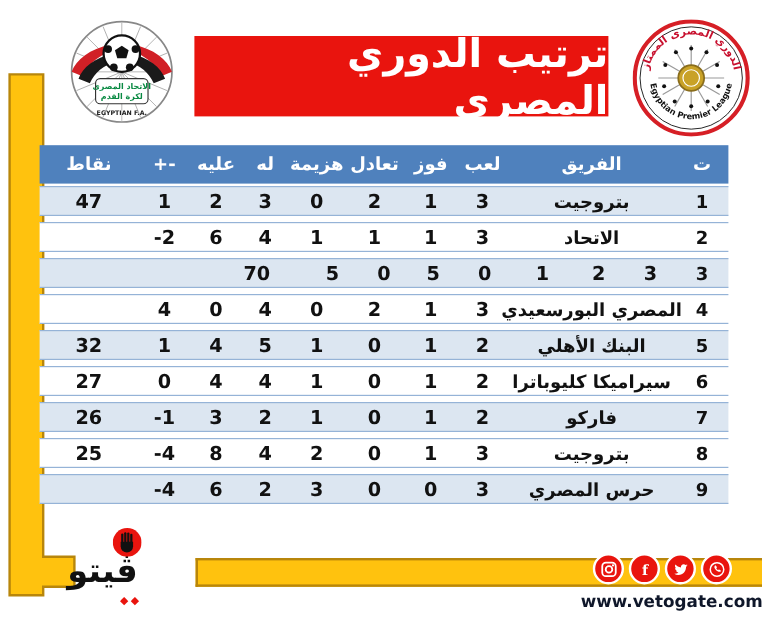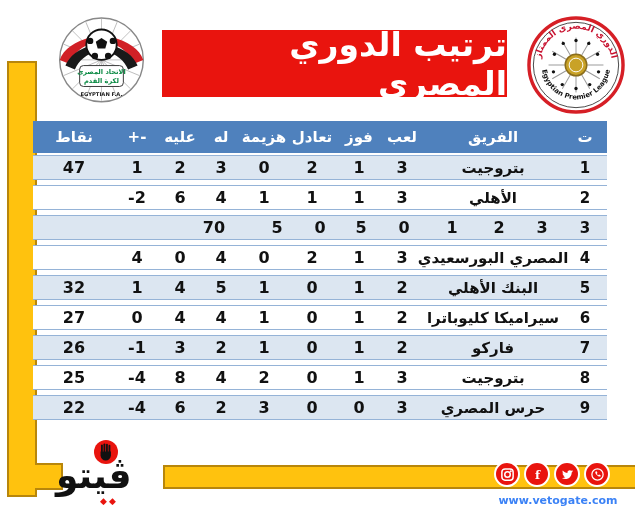--- a/index.html
+++ b/index.html
@@ -28,24 +28,24 @@
   .rank{font-weight:bold;}
   .team{font-weight:bold;overflow:visible;}
   .ltr{direction:ltr;}
 
   
   .ybar{left:163px;top:465px;width:472px;height:24px;background:#FFC20E;
         border:2px solid #B8860B;border-right:none;box-sizing:border-box;}
   .social{left:494px;top:461px;display:flex;gap:4px;}
   .sicon{width:26px;height:26px;border-radius:50%;background:#E9140E;border:2px solid #fff;
          box-sizing:border-box;display:flex;align-items:center;justify-content:center;}
-  .website{left:484px;top:494px;width:148px;text-align:center;color:#3b82f6;
-           font-weight:bold;font-size:11px;}
+  .website{left:484px;top:494px;width:148px;text-align:center;color:#0f172a;
+           font-weight:bold;font-size:14px;}
   .veto{left:56px;top:444px;width:104px;height:64px;}
-  .veto .word{position:absolute;left:0;top:2px;font-size:36px;font-weight:bold;color:#111;
+  .veto .word{position:absolute;left:0;top:2px;font-size:28px;font-weight:bold;color:#111;
               direction:rtl;line-height:60px;}
   .veto .hand{position:absolute;left:38px;top:-4px;}
   .veto .dots{position:absolute;left:44px;top:52px;color:#E9140E;font-size:9px;letter-spacing:2px;}
 </style>
 </head>
 <body>
 
 <div class="canvas">
 
   <svg class="abs" style="left:0;top:0;" width="70" height="516" viewBox="0 0 70 516">
@@ -163,21 +163,21 @@
       <div class="cell c4 num">2</div>
       <div class="cell c5 num">0</div>
       <div class="cell c6 num">3</div>
       <div class="cell c7 num">2</div>
       <div class="cell c8 num">1</div>
       <div class="cell c9 num">47</div>
     </div>
 
     <div class="trow plain">
       <div class="cell c0 rank">2</div>
-      <div class="cell c1 team">الأهلي</div>
+      <div class="cell c1 team">الاتحاد</div>
       <div class="cell c2 num">3</div>
       <div class="cell c3 num">1</div>
       <div class="cell c4 num">1</div>
       <div class="cell c5 num">1</div>
       <div class="cell c6 num">4</div>
       <div class="cell c7 num">6</div>
       <div class="cell c8 num">-2</div>
     </div>
 
     <div class="trow lite">
@@ -259,21 +259,20 @@
     <div class="trow lite">
       <div class="cell c0 rank">9</div>
       <div class="cell c1 team">حرس المصري</div>
       <div class="cell c2 num">3</div>
       <div class="cell c3 num">0</div>
       <div class="cell c4 num">0</div>
       <div class="cell c5 num">3</div>
       <div class="cell c6 num">2</div>
       <div class="cell c7 num">6</div>
       <div class="cell c8 num">-4</div>
-      <div class="cell c9 num">22</div>
     </div>
   </div>
 
   <div class="abs ybar"></div>
 
   <div class="abs veto">
     <div class="word">ڤيتو</div>
     <svg class="hand" width="24" height="24" viewBox="0 0 22 22">
       <circle cx="11" cy="11" r="11" fill="#E9140E"></circle>
       <g fill="#111">

